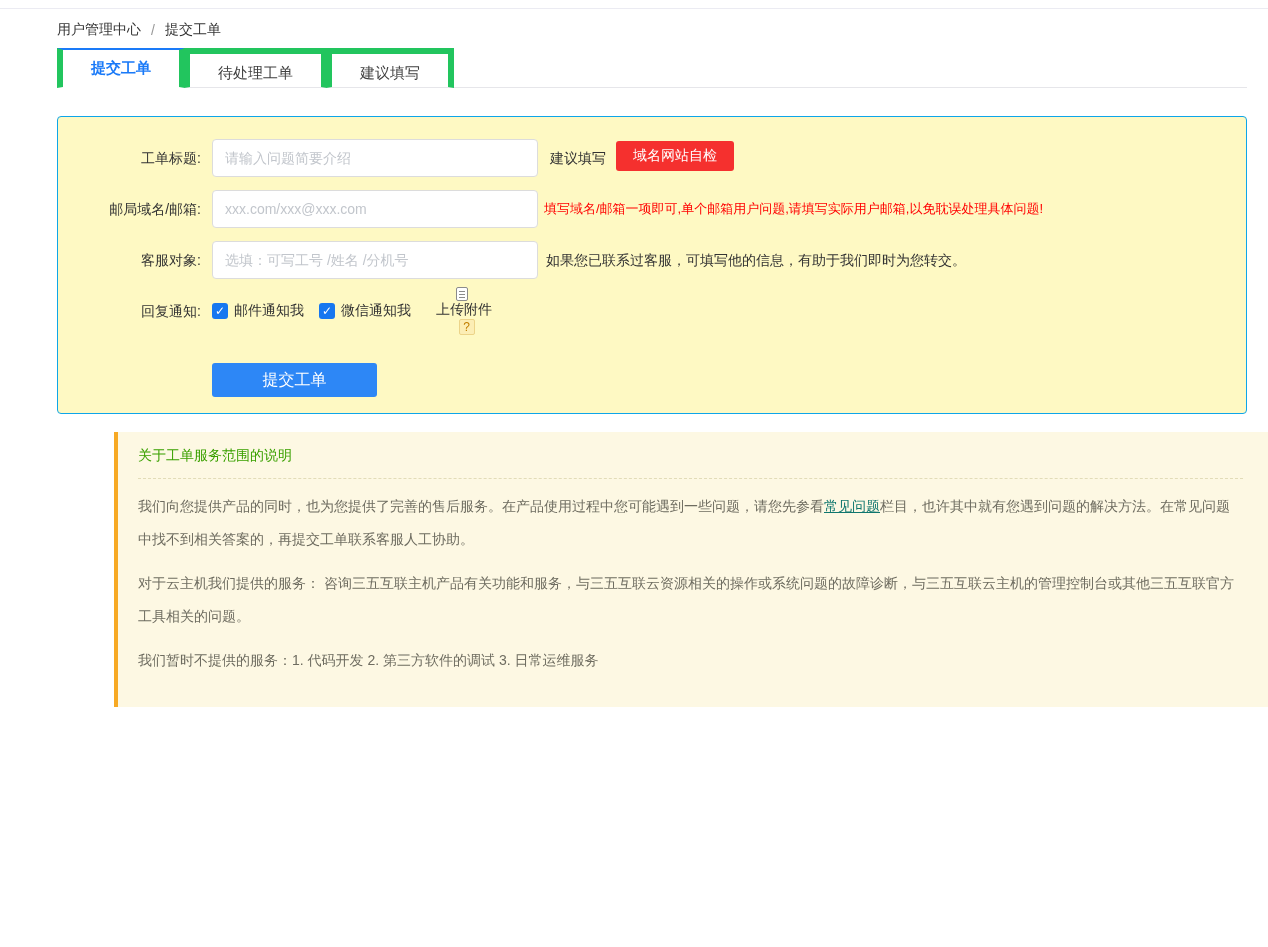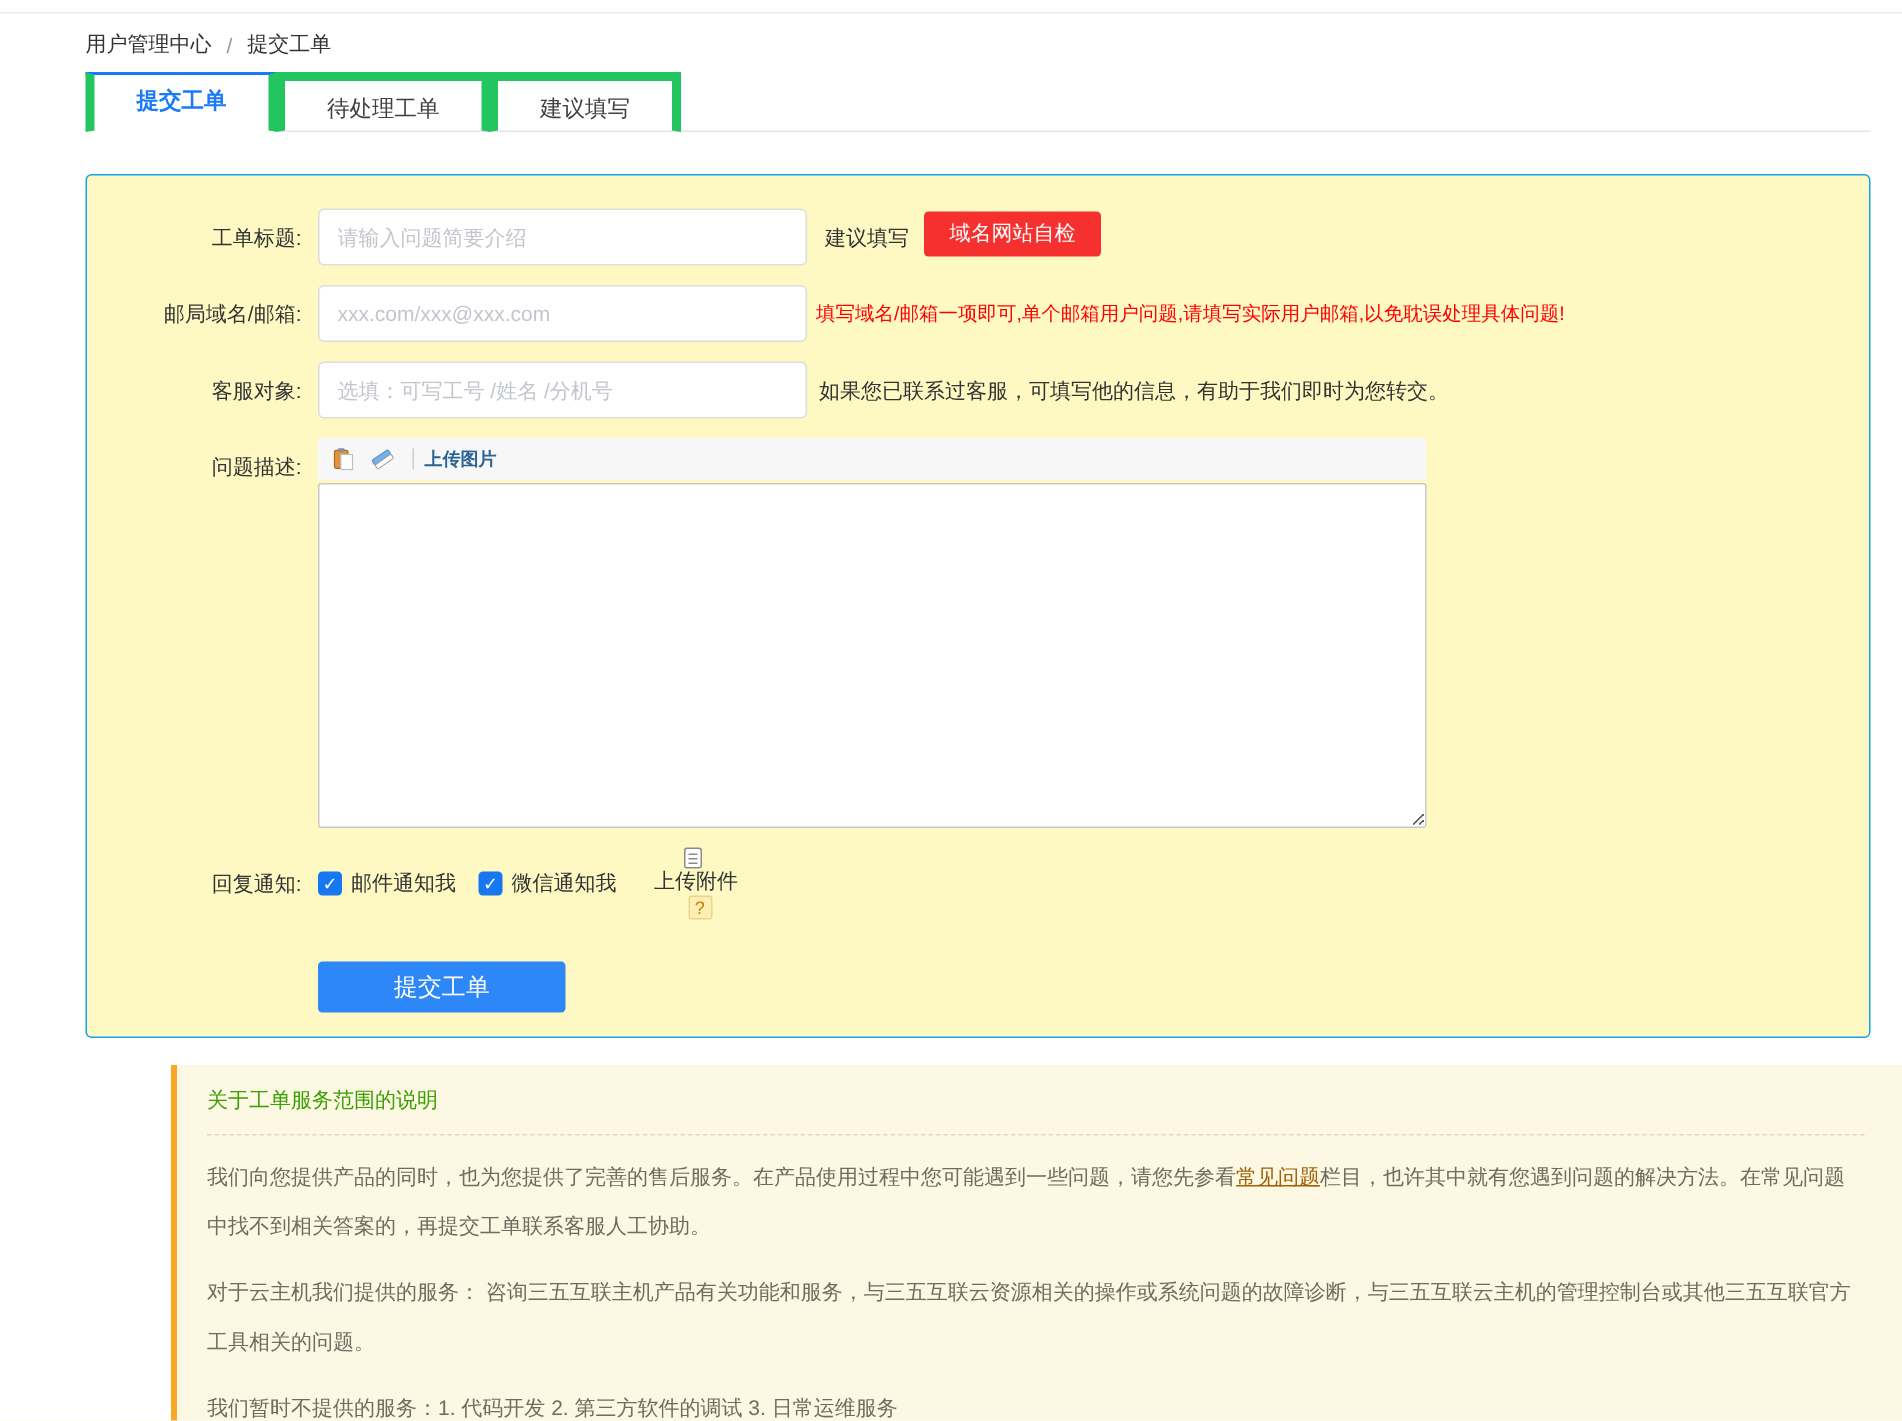--- a/index.html
+++ b/index.html
@@ -68,21 +68,21 @@
   .submit-row { margin:33px 0 0 154px; }
   .submit-btn { width:165px; height:34px; background:#2d87f6; color:#fff; font-size:16px;
     border:none; border-radius:3px; cursor:pointer; font-family:inherit; }
 
   
   .notice { margin:18px 0 0 57px; width:1155px; background:#fdf8e3;
     border-left:4px solid #f7a924; padding:15px 26px 30px 20px; }
   .notice-title { color:#3aa000; font-size:14px; }
   .notice-divider { border-bottom:1px dashed #e2dcb8; margin:13px 0 0; }
   .notice p { font-size:14px; color:#6e6c60; line-height:33px; margin-top:11px; }
-  .faq-link { color:#a16207; text-decoration:underline; cursor:pointer; }
+  .faq-link { color:#0f766e; text-decoration:underline; cursor:pointer; }
 </style>
 </head>
 <body>
 
 <div class="top-rule"></div>
 
 <div class="content">
   <div class="breadcrumb">
     <span class="crumb">用户管理中心</span>
     <span class="sep">/</span>
@@ -109,41 +109,20 @@
       <input class="text fld" type="text" placeholder="xxx.com/xxx@xxx.com" style="">
       <span class="warning">填写域名/邮箱一项即可,单个邮箱用户问题,请填写实际用户邮箱,以免耽误处理具体问题!</span>
     </div>
 
     <div class="row">
       <div class="lbl">客服对象:</div>
       <input class="text fld" type="text" placeholder="选填：可写工号 /姓名 /分机号" style="">
       <span class="hint">如果您已联系过客服，可填写他的信息，有助于我们即时为您转交。</span>
     </div>
 
-    <div class="row">
-      <div class="lbl">问题描述:</div>
-      <div class="editor">
-        <div class="toolbar">
-          <svg class="tb-icon" viewBox="0 0 16 16">
-            <rect x="2" y="2.2" width="9" height="12" rx="1" fill="#e2923a" stroke="#b06a1e" stroke-width="0.8"></rect>
-            <rect x="4.3" y="0.8" width="4.4" height="2.6" rx="0.6" fill="#8a8f98"></rect>
-            <rect x="6.2" y="5" width="7.8" height="10" fill="#ffffff" stroke="#b9bec7" stroke-width="0.8"></rect>
-          </svg>
-          <svg class="tb-icon" viewBox="0 0 16 16">
-            <g transform="rotate(-35 8 8)">
-              <rect x="1.5" y="4.8" width="13" height="3.7" rx="1" fill="#76b1e8" stroke="#5e90c4" stroke-width="0.7"></rect>
-              <rect x="1.5" y="8.4" width="13" height="3.4" rx="1" fill="#ffffff" stroke="#9aa0a8" stroke-width="0.7"></rect>
-            </g>
-          </svg>
-          <span class="tb-divider"></span>
-          <span class="upload-link">上传图片</span>
-        </div>
-        <textarea class="desc" style=""></textarea>
-      </div>
-    </div>
 
     <div class="row">
       <div class="lbl">回复通知:</div>
       <div class="notify fld">
         <span class="cb">✓</span>
         <span class="cb-label">邮件通知我</span>
         <span class="cb">✓</span>
         <span class="cb-label">微信通知我</span>
         <span class="attach-group">
           <span class="doc-icon"></span>

